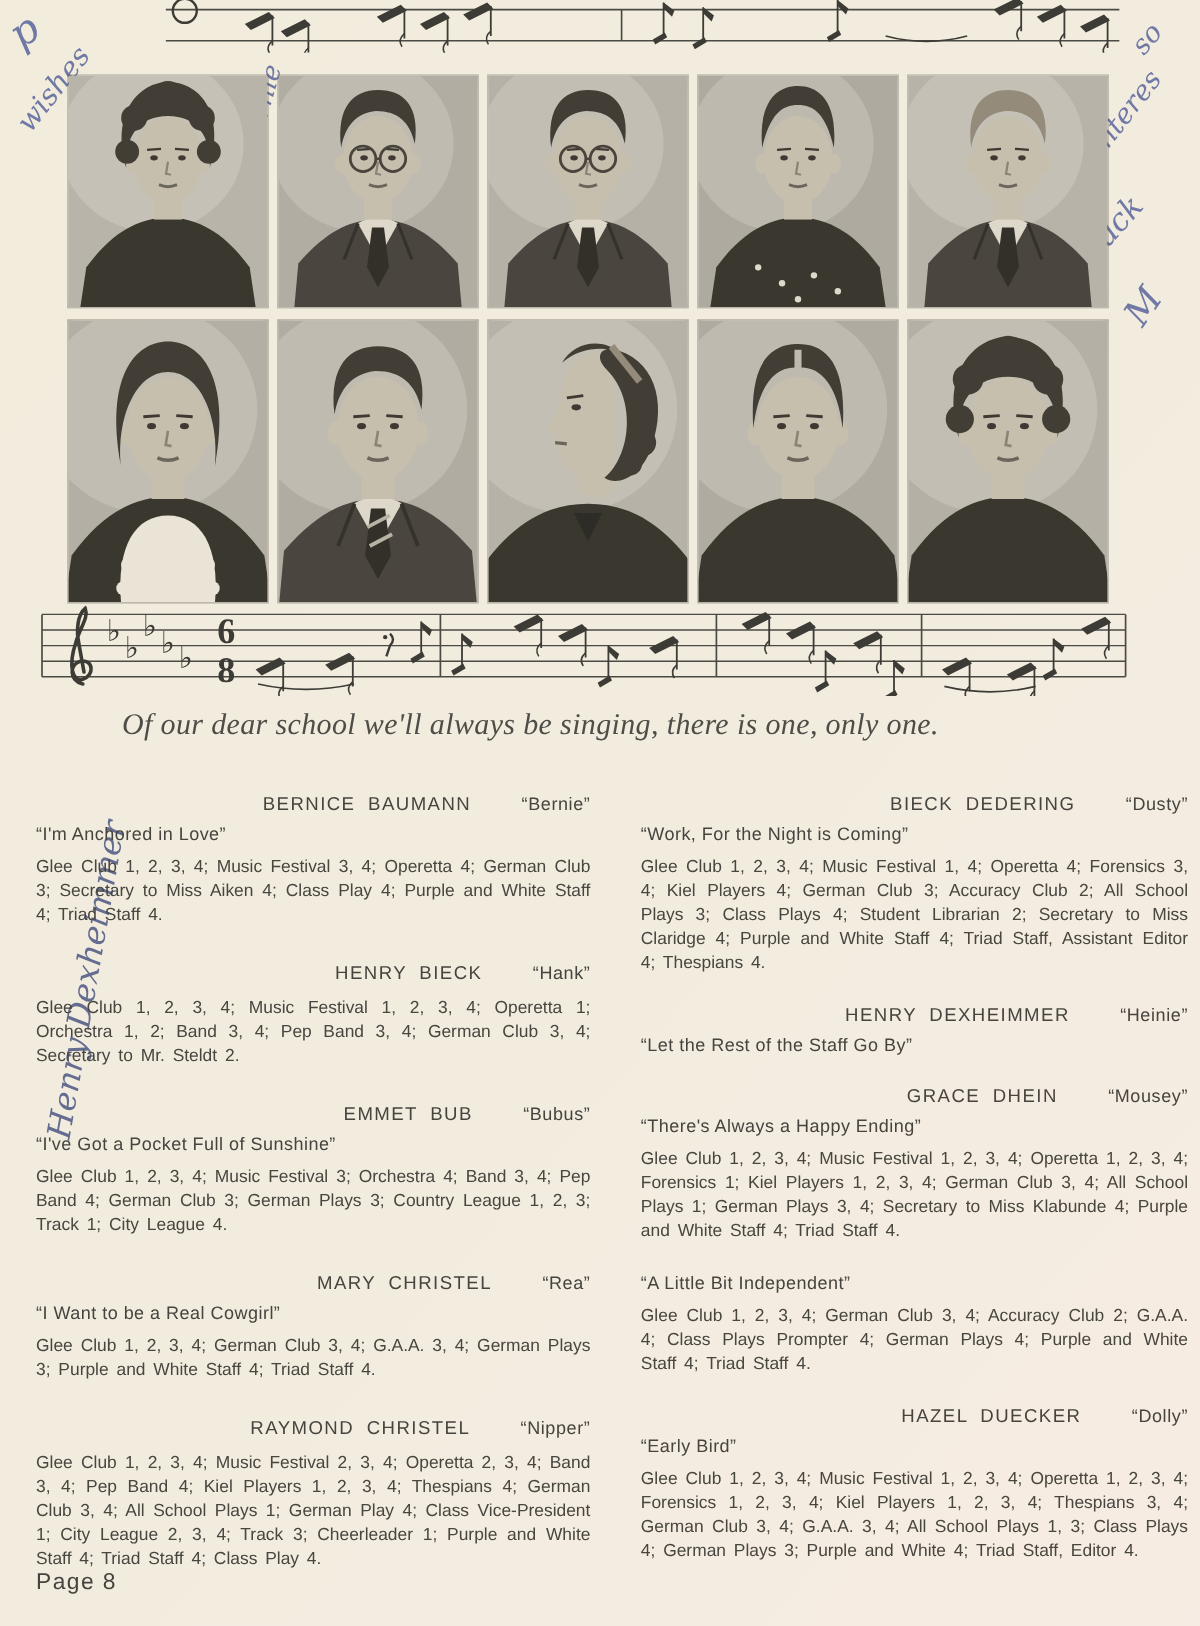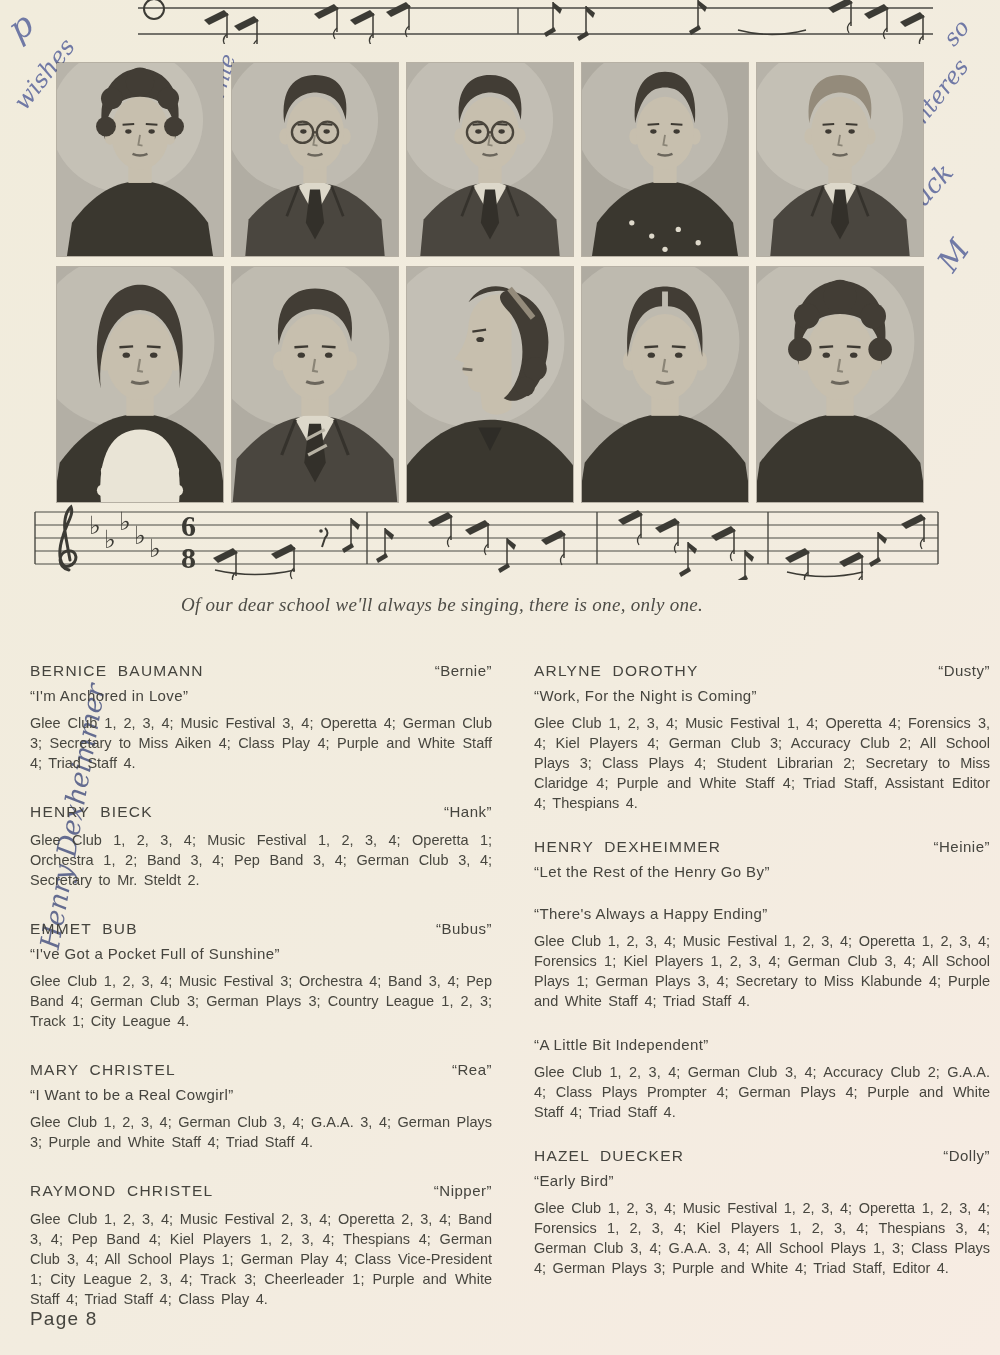--- a/index.html
+++ b/index.html
@@ -13,28 +13,28 @@
   .photo-row{display:grid;grid-template-columns:repeat(5,168px);grid-column-gap:7px;margin-bottom:9px;}
   .photo-cell{position:relative;overflow:hidden;border:1px solid rgba(72,66,56,.35);box-shadow:inset 0 0 14px rgba(60,55,45,.25);}
   .row1 .photo-cell{height:193px;}
   .row2 .photo-cell{height:235px;}
   .photo-cell svg{display:block;width:100%;height:100%;}
   
   .top-staff{position:absolute;left:138px;top:0;width:795px;height:44px;}
   .main-staff{position:absolute;left:33px;top:500px;width:908px;height:80px;}
   
   .lyrics{position:absolute;left:0;top:590px;width:884px;text-align:center;
-    font-family:"Liberation Serif",serif;font-style:italic;font-size:19px;line-height:29px;color:#4e4d47;letter-spacing:.3px;}
+    font-family:"Liberation Serif",serif;font-style:italic;font-size:25px;line-height:29px;color:#4e4d47;letter-spacing:.3px;}
   
   .col{position:absolute;top:662px;}
   .col-left{left:30px;width:462px;}
   .col-right{left:534px;width:456px;}
   .entry{margin-bottom:30px;}
   .col-right .entry{margin-bottom:25px;}
-  .ehead{display:flex;justify-content:space-between;align-items:baseline;}
+  .ehead{display:flex;justify-content:flex-end;align-items:baseline;gap:42px;}
   .ename{font-size:15.5px;letter-spacing:1.2px;word-spacing:5px;color:#45443e;}
   .enick{font-size:15px;letter-spacing:.5px;color:#45443e;}
   .esong{text-align:left;font-size:15px;letter-spacing:.4px;margin-top:7px;color:#45443e;}
   .eacts{font-size:14.5px;line-height:1.38;text-align:justify;margin:9px 0 0 0;color:#47463f;word-spacing:2.5px;}
   .page-number{position:absolute;left:30px;top:1308px;font-size:19px;letter-spacing:1.2px;color:#45443e;text-align:center;}
 </style>
 </head>
 <body>
 
 <div class="page">
@@ -427,34 +427,38 @@
         <div class="ehead">
           <span class="ename">RAYMOND CHRISTEL</span>
           <span class="enick">“Nipper”</span>
         </div>
         <p class="eacts">Glee Club 1, 2, 3, 4; Music Festival 2, 3, 4; Operetta 2, 3, 4; Band 3, 4; Pep Band 4; Kiel Players 1, 2, 3, 4; Thespians 4; German Club 3, 4; All School Plays 1; German Play 4; Class Vice-President 1; City League 2, 3, 4; Track 3; Cheerleader 1; Purple and White Staff 4; Triad Staff 4; Class Play 4.</p>
       </div>
     </div>
   <div class="col col-right" id="colRight">
       <div class="entry">
         <div class="ehead">
-          <span class="ename">ARLYNE DOROTHY</span>
+          <span class="ename">BIECK DEDERING</span>
           <span class="enick">“Dusty”</span>
         </div>
         <div class="esong">“Work, For the Night is Coming”</div>
         <p class="eacts">Glee Club 1, 2, 3, 4; Music Festival 1, 4; Operetta 4; Forensics 3, 4; Kiel Players 4; German Club 3; Accuracy Club 2; All School Plays 3; Class Plays 4; Student Librarian 2; Secretary to Miss Claridge 4; Purple and White Staff 4; Triad Staff, Assistant Editor 4; Thespians 4.</p>
       </div>
       <div class="entry">
         <div class="ehead">
           <span class="ename">HENRY DEXHEIMMER</span>
           <span class="enick">“Heinie”</span>
         </div>
-        <div class="esong">“Let the Rest of the Henry Go By”</div>
-      </div>
-      <div class="entry">
+        <div class="esong">“Let the Rest of the Staff Go By”</div>
+      </div>
+      <div class="entry">
+        <div class="ehead">
+          <span class="ename">GRACE DHEIN</span>
+          <span class="enick">“Mousey”</span>
+        </div>
         <div class="esong">“There's Always a Happy Ending”</div>
         <p class="eacts">Glee Club 1, 2, 3, 4; Music Festival 1, 2, 3, 4; Operetta 1, 2, 3, 4; Forensics 1; Kiel Players 1, 2, 3, 4; German Club 3, 4; All School Plays 1; German Plays 3, 4; Secretary to Miss Klabunde 4; Purple and White Staff 4; Triad Staff 4.</p>
       </div>
       <div class="entry">
         <div class="esong">“A Little Bit Independent”</div>
         <p class="eacts">Glee Club 1, 2, 3, 4; German Club 3, 4; Accuracy Club 2; G.A.A. 4; Class Plays Prompter 4; German Plays 4; Purple and White Staff 4; Triad Staff 4.</p>
       </div>
       <div class="entry">
         <div class="ehead">
           <span class="ename">HAZEL DUECKER</span>

